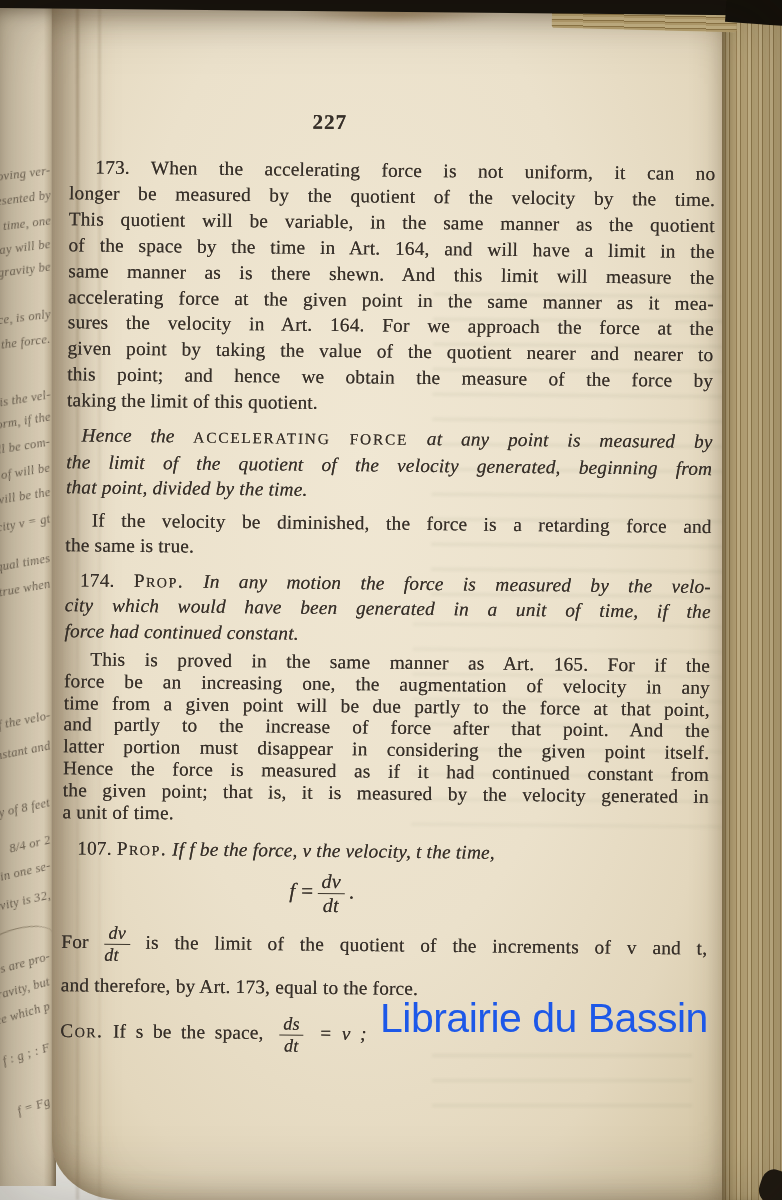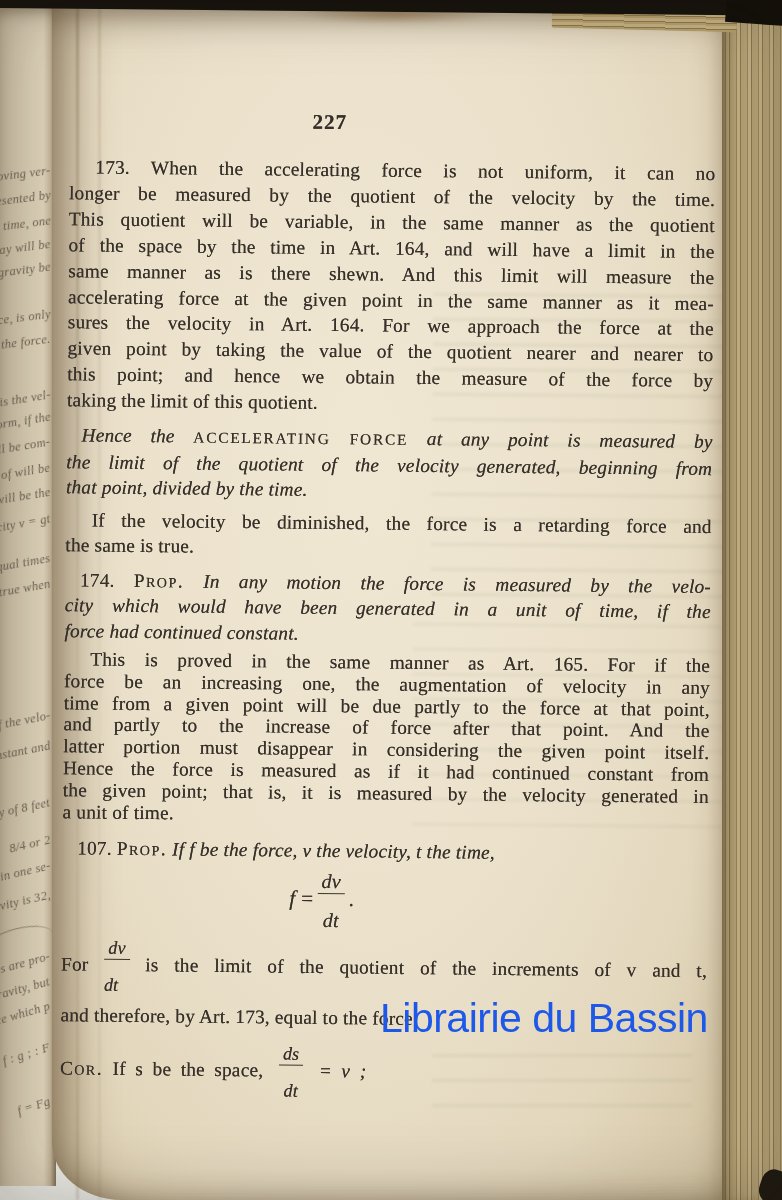--- a/index.html
+++ b/index.html
@@ -67,21 +67,21 @@
   .p174{margin-top:9px;line-height:25.5px;font-style:italic;}
   .proof{margin-top:5px;line-height:21.8px;}
   .p175{margin-top:13px;line-height:25px;font-style:italic;}
   .rm{font-style:normal;}
   .sc{font-variant:small-caps;letter-spacing:1.5px;}
   .caps{font-style:normal;font-size:15.3px;letter-spacing:1.8px;}
   .it{font-style:italic;}
   .frac{display:inline-block;text-align:center;vertical-align:middle;line-height:1.04;
         font-style:italic;}
   .frac .n{display:block;padding:0 4px 1px;border-bottom:1.4px solid rgba(52,45,36,.95);}
-  .frac .d{display:block;padding-top:16px;}
+  .frac .d{display:block;padding-top:1px;}
   .eq{margin-top:8px;width:520px;text-align:center;font-size:21.5px;line-height:1;}
   .eq .frac{font-size:20px;margin:0 4px;}
   .fline{margin-top:10px;text-align:justify;text-align-last:justify;line-height:1;}
   .fline .frac{font-size:18px;}
   .f2{margin-top:9px;line-height:25px;}
   .cor{margin-top:15px;line-height:1;word-spacing:4.5px;}
   .cor .frac{font-size:18px;margin:0 6px;}
 
   .watermark{position:absolute;left:380px;top:995px;z-index:8;
              font-family:"Liberation Sans","DejaVu Sans",sans-serif;

